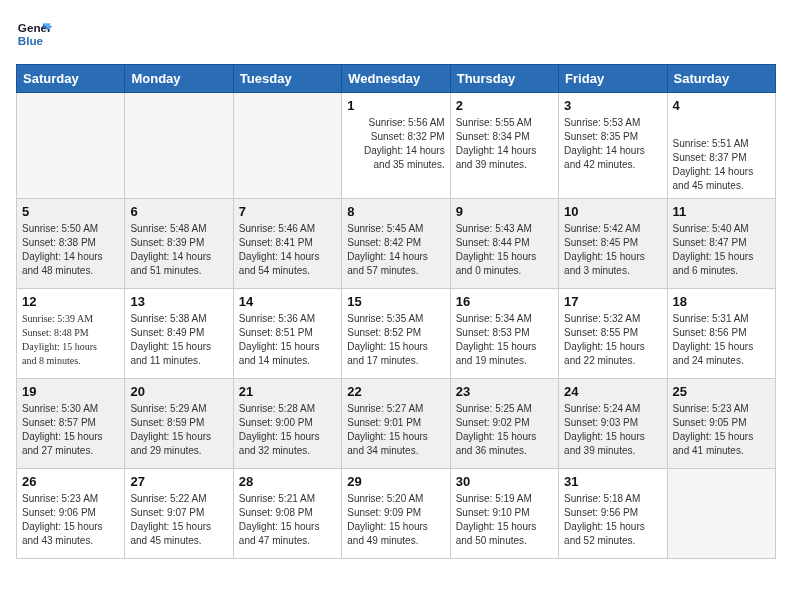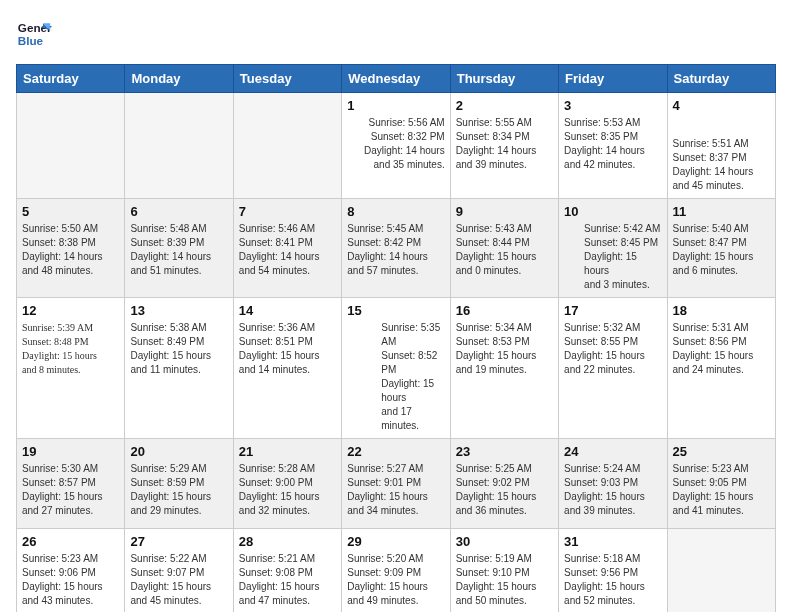--- a/index.html
+++ b/index.html
@@ -174,21 +174,21 @@
         </td>
         <td class="shaded">
           <div class="day-num">9</div>
           <div class="day-info" style="white-space: pre-line;">Sunrise: 5:43 AM
 Sunset: 8:44 PM
 Daylight: 15 hours
 and 0 minutes.</div>
         </td>
         <td class="shaded">
           <div class="day-num">10</div>
-          <div class="day-info" style="white-space: pre-line; margin-left: 20px;">Sunrise: 5:42 AM
+          <div class="day-info" style="white-space: pre-line;">Sunrise: 5:42 AM
 Sunset: 8:45 PM
 Daylight: 15 hours
 and 3 minutes.</div>
         </td>
         <td class="shaded">
           <div class="day-num">11</div>
           <div class="day-info" style="white-space: pre-line;">Sunrise: 5:40 AM
 Sunset: 8:47 PM
 Daylight: 15 hours
 and 6 minutes.</div>
@@ -211,21 +211,21 @@
         </td>
         <td>
           <div class="day-num">14</div>
           <div class="day-info" style="white-space: pre-line;">Sunrise: 5:36 AM
 Sunset: 8:51 PM
 Daylight: 15 hours
 and 14 minutes.</div>
         </td>
         <td>
           <div class="day-num">15</div>
-          <div class="day-info" style="white-space: pre-line; margin-left: 34px;">Sunrise: 5:35 AM
+          <div class="day-info" style="white-space: pre-line;">Sunrise: 5:35 AM
 Sunset: 8:52 PM
 Daylight: 15 hours
 and 17 minutes.</div>
         </td>
         <td>
           <div class="day-num">16</div>
           <div class="day-info" style="white-space: pre-line;">Sunrise: 5:34 AM
 Sunset: 8:53 PM
 Daylight: 15 hours
 and 19 minutes.</div>

